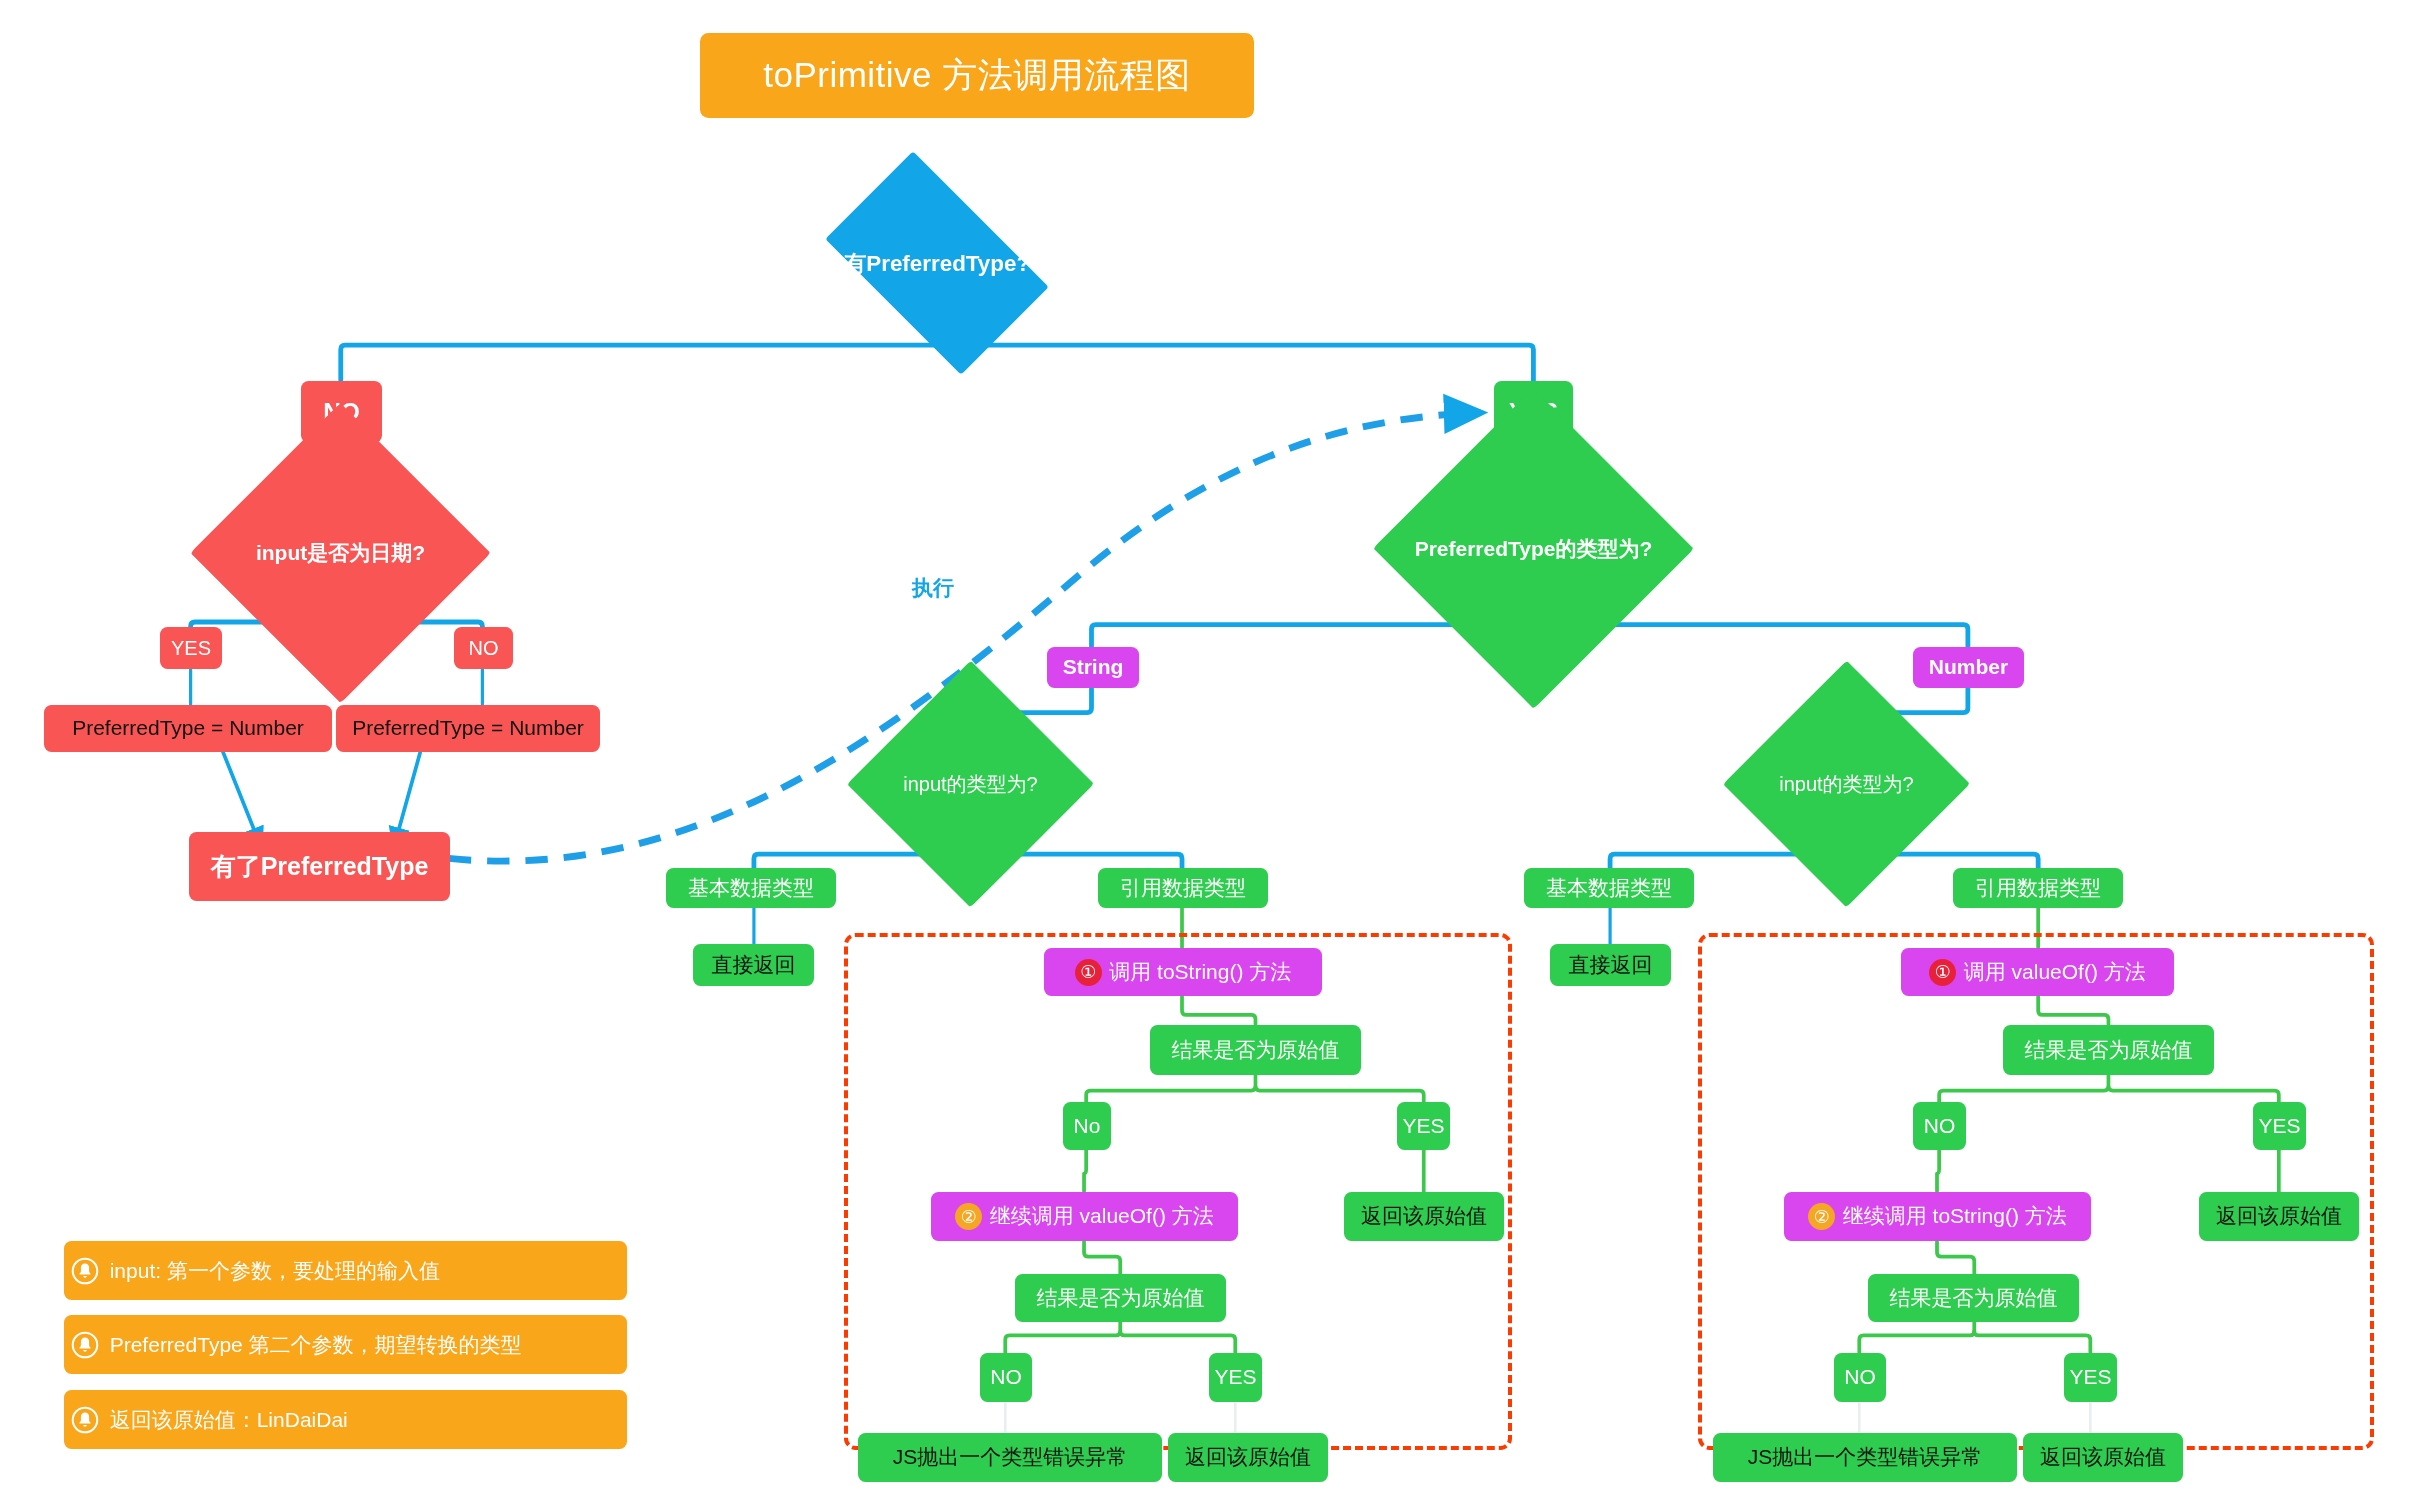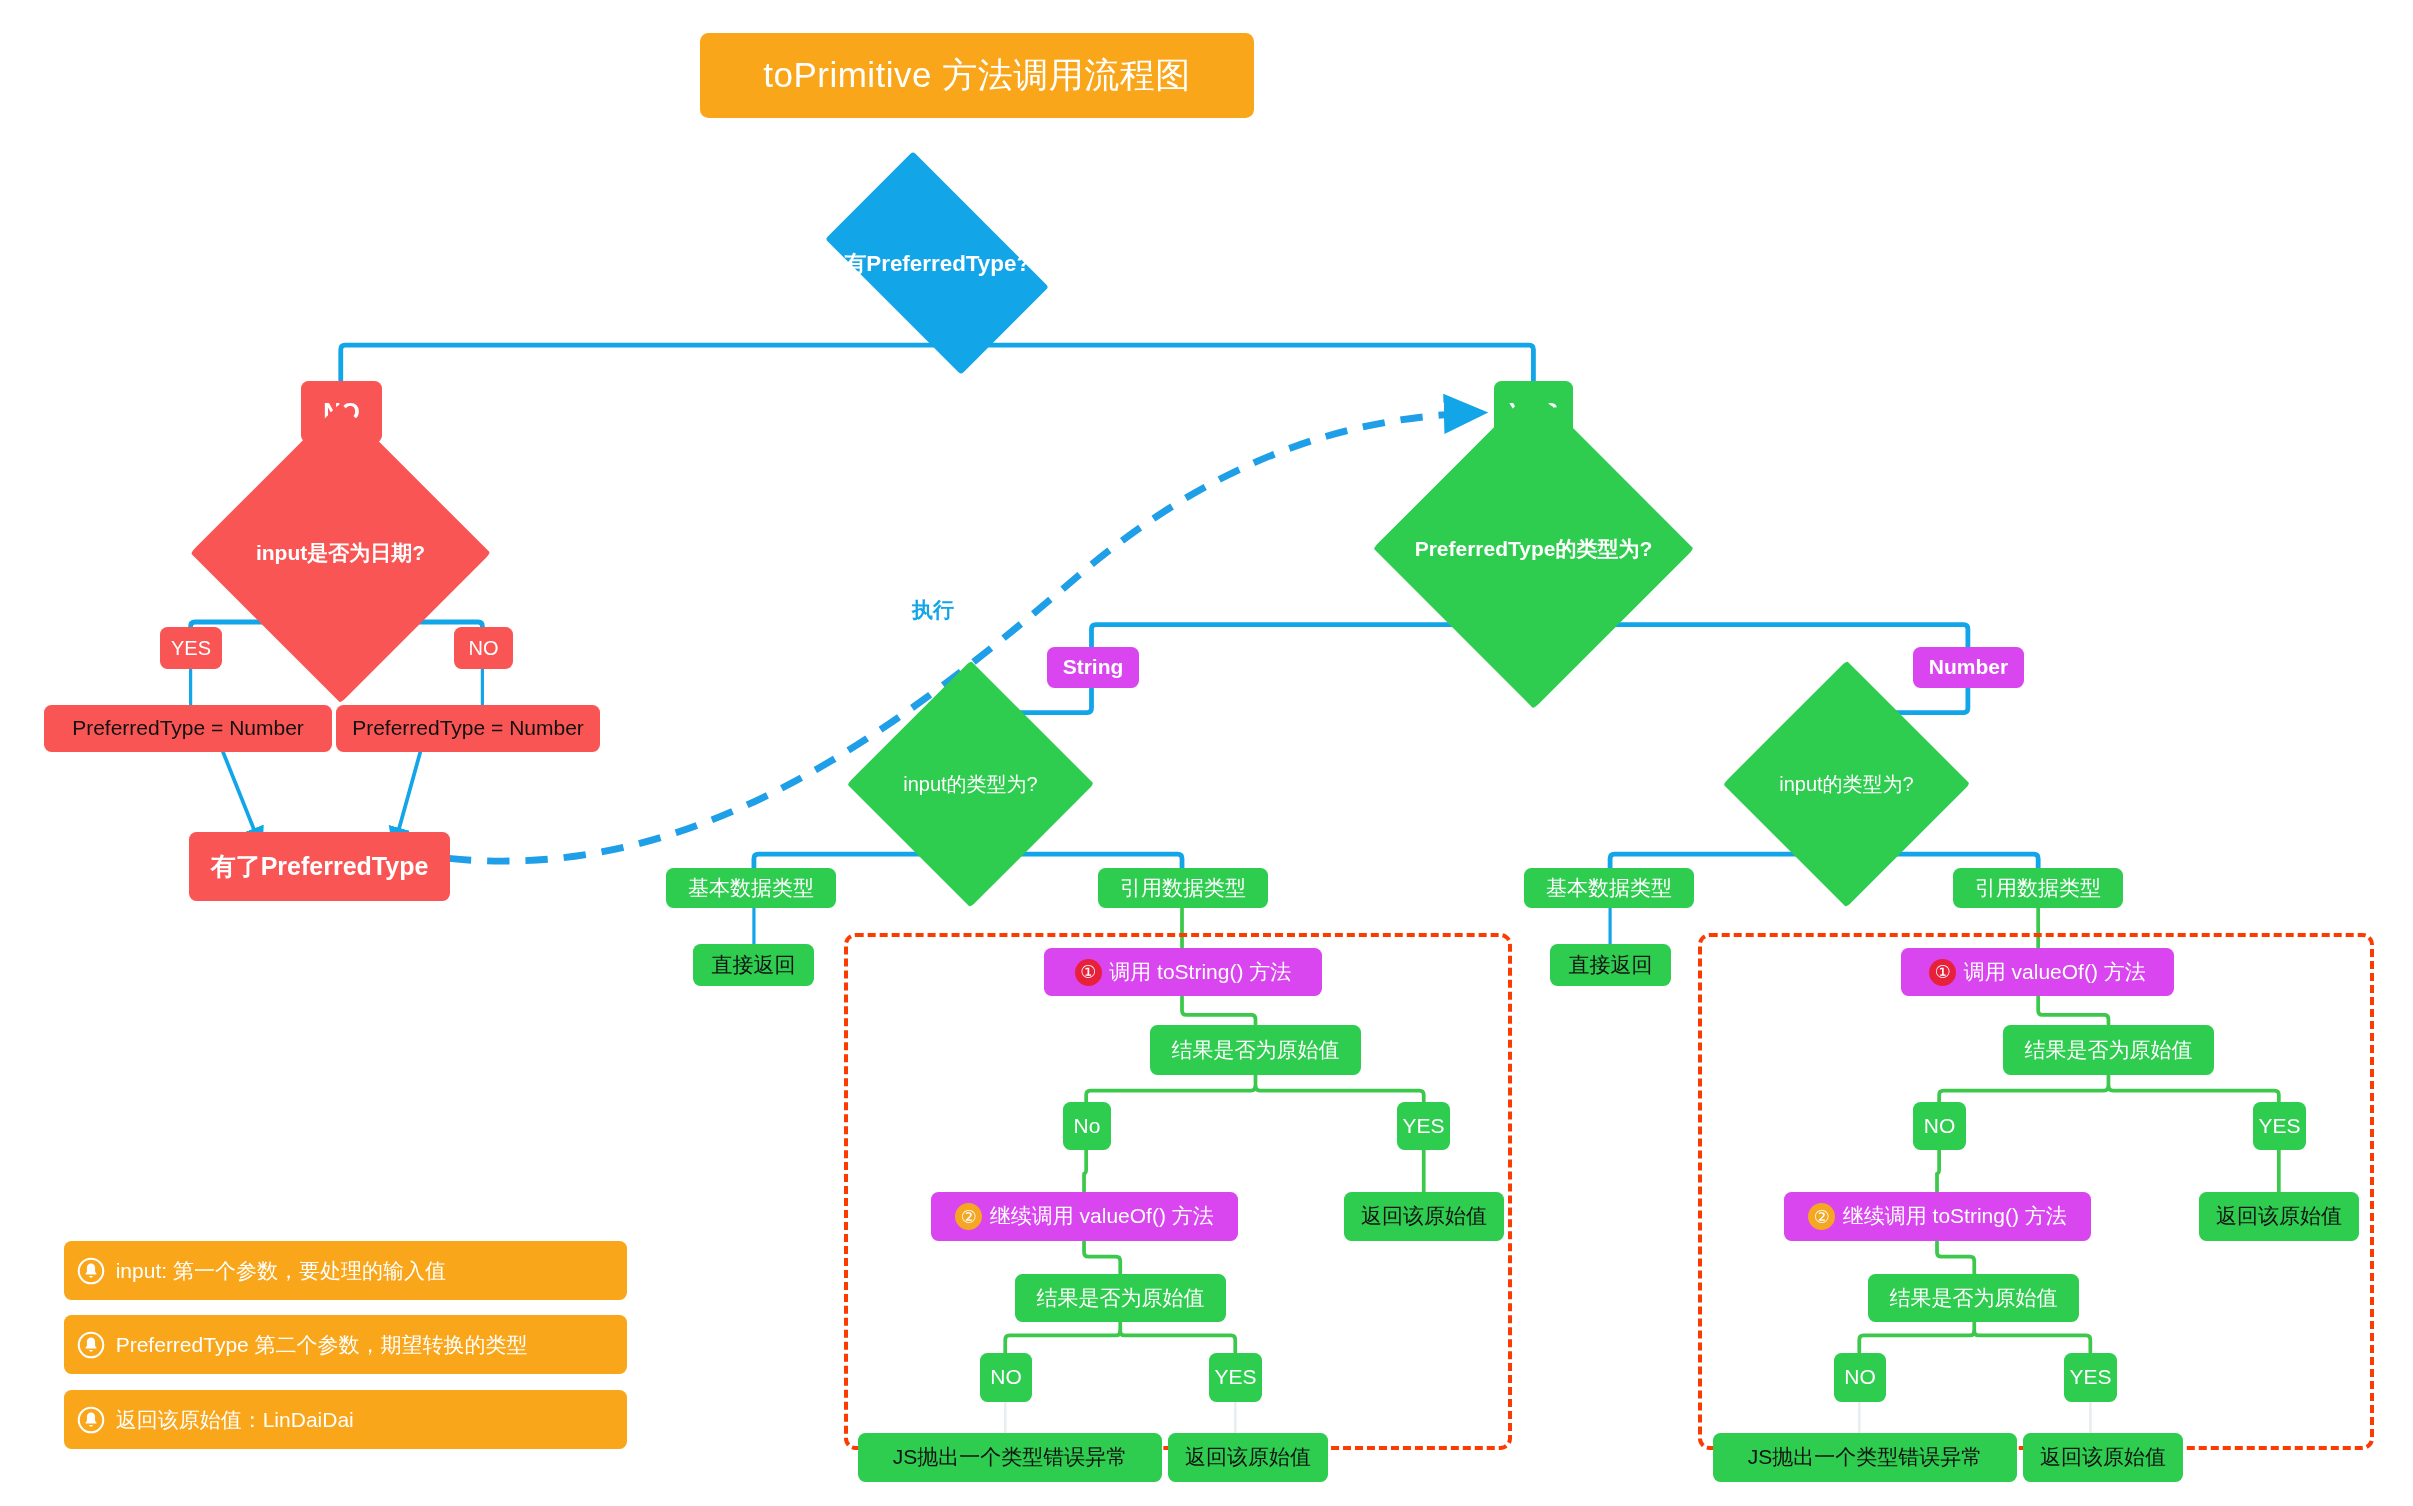--- a/index.html
+++ b/index.html
@@ -54,21 +54,21 @@
   .white-t{color:#FFFFFF;}
   .black-t{color:#111111;}
   .bold{font-weight:bold;}
   
   .legend{
     position:absolute;
     background:#FAA61A;
     border-radius:7.5px;
     display:flex;align-items:center;
     box-sizing:border-box;
-    padding-left:13px;
+    padding-left:7px;
     color:#FFFFFF;
     font-size:21px;
     white-space:nowrap;
   }
   .bell-wrap{
     width:28px;height:28px;flex:0 0 28px;
     margin-right:10.7px;
     display:flex;align-items:center;justify-content:center;
   }
   .legend-text{line-height:1;}
@@ -195,21 +195,21 @@
   </div>
 
   <div class="node rb red-box white-t" style="left:160px;top:627px;width:62px;height:42px;font-size:20px;">YES</div>
   <div class="node rb red-box white-t" style="left:454px;top:627px;width:59px;height:42px;font-size:20px;">NO</div>
 
   <div class="node rb red-box black-t" style="left:44px;top:705px;width:288px;height:47px;font-size:21px;">PreferredType = Number</div>
   <div class="node rb red-box black-t" style="left:336px;top:705px;width:264px;height:47px;font-size:21px;">PreferredType = Number</div>
 
   <div class="node rb red-box white-t bold" style="left:189px;top:832px;width:261px;height:69px;font-size:25px;">有了PreferredType</div>
 
-  <div class="exec-label" style="left:912px;top:596px;">执行</div>
+  <div class="exec-label" style="left:912px;top:574px;">执行</div>
 
   <div class="diamond d-green" style="left:1315px;top:498px;width:437px;height:101px;">
     <span class="dshape" style="transform:rotate(45deg) scale(0.52,2.24);"></span>
     <span class="dlabel" style="font-size:21px;">PreferredType的类型为?</span>
   </div>
 
   <div class="node rb orange-box white-t bold" style="left:1047px;top:647px;width:92px;height:41px;font-size:21px;">String</div>
   <div class="node rb orange-box white-t bold" style="left:1913px;top:647px;width:111px;height:41px;font-size:21px;">Number</div>
 
   <div class="diamond d-green" style="left:832px;top:736px;width:277px;height:96px;">

